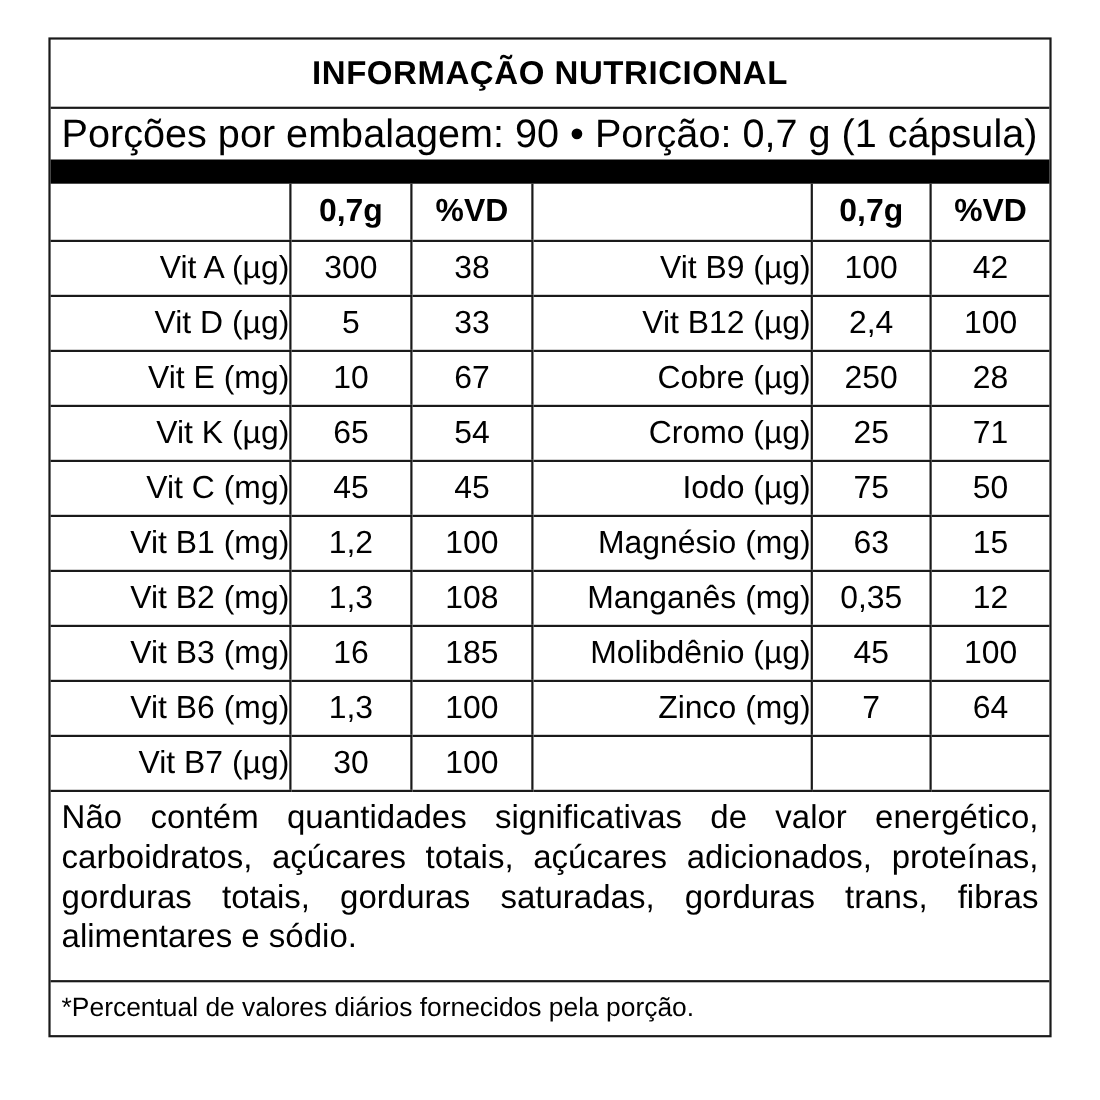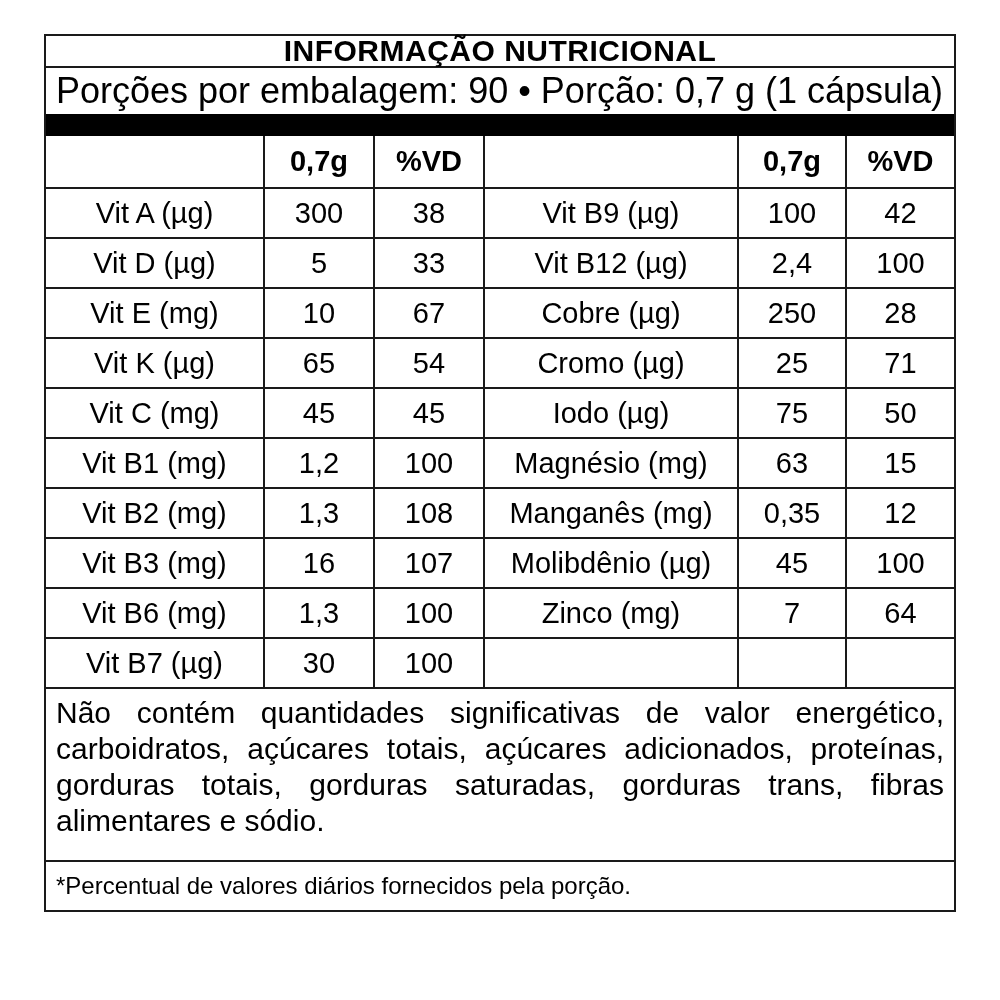--- a/index.html
+++ b/index.html
@@ -6,42 +6,42 @@
   html, body { width: 1000px; height: 1000px; background: #ffffff; }
   body { font-family: "Liberation Sans", sans-serif; color: #000; position: relative; }
   .panel {
     position: absolute;
     left: 44px; top: 34px;
     width: 912px;
     background: #fff;
     border: 2px solid #1a1a1a;
   }
   .title-row {
-    height: 32px;
+    height: 63px;
     display: flex; align-items: center; justify-content: center;
     font-weight: bold; font-size: 30px; letter-spacing: 0.5px;
     border-bottom: 2px solid #1a1a1a;
   }
   .servings-row {
     height: 46px;
     display: flex; align-items: center;
     padding: 0 10px;
     font-size: 36px;
   }
   .thick-bar { height: 22px; background: #000; }
   table.nutrients { width: 100%; border-collapse: collapse; table-layout: fixed; }
   table.nutrients td {
     font-size: 29px;
     height: 50px;
     padding: 0;
     border-bottom: 2px solid #1a1a1a;
     overflow: hidden; white-space: nowrap;
   }
   table.nutrients thead td { font-weight: bold; height: 52px; text-align: center; }
-  td.name { text-align: center; padding-left: 9px; }
+  td.name { text-align: right; padding-left: 9px; }
   td.num  { text-align: center; border-radius: 26px; }
   td.vline { border-left: 2px solid #1a1a1a; }
   .note {
     padding: 6px 10px 21px 10px;
     font-size: 30px;
     line-height: 1.20;
     text-align: justify;
     border-bottom: 2px solid #1a1a1a;
   }
   .footnote-row {
@@ -134,21 +134,21 @@
         <td class="name">Vit B2 (mg)</td>
         <td class="num vline">1,3</td>
         <td class="num vline">108</td>
         <td class="name vline">Manganês (mg)</td>
         <td class="num vline">0,35</td>
         <td class="num vline">12</td>
       </tr>
       <tr>
         <td class="name">Vit B3 (mg)</td>
         <td class="num vline">16</td>
-        <td class="num vline">107</td>
+        <td class="num vline">185</td>
         <td class="name vline">Molibdênio (µg)</td>
         <td class="num vline">45</td>
         <td class="num vline">100</td>
       </tr>
       <tr>
         <td class="name">Vit B6 (mg)</td>
         <td class="num vline">1,3</td>
         <td class="num vline">100</td>
         <td class="name vline">Zinco (mg)</td>
         <td class="num vline">7</td>

